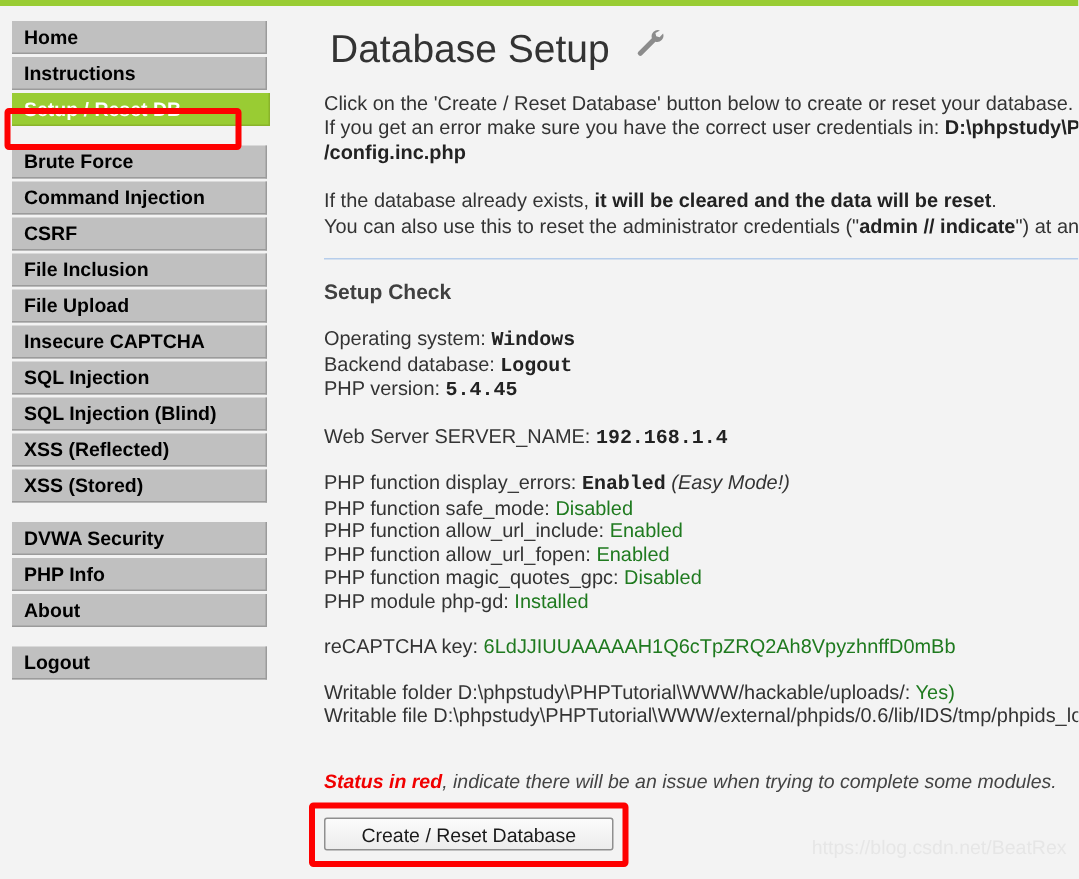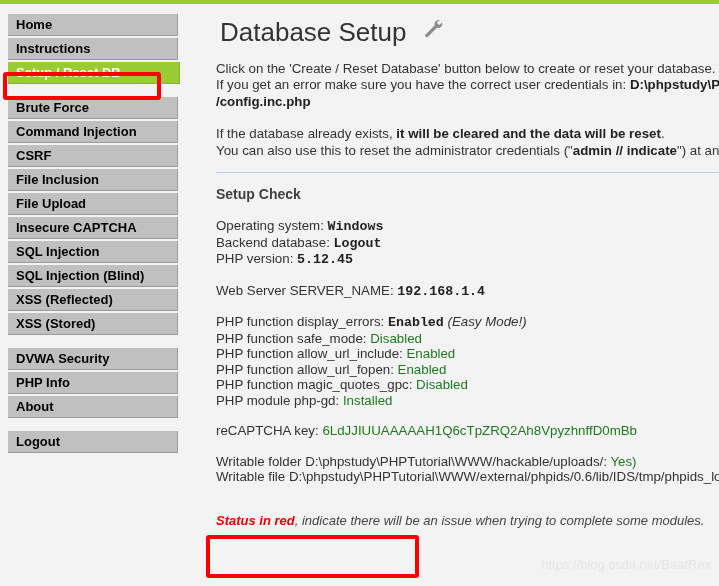--- a/index.html
+++ b/index.html
@@ -280,21 +280,21 @@
       <span>You can also use this to reset the administrator credentials ("</span><b>admin // indicate</b><span>") at any stage.</span>
     </p>
 
     <hr class="rule">
 
     <h2 id="setup-check-title">Setup Check</h2>
 
     <div id="setup-check-rows">
         <div class="check-line"><span>Operating system: </span><span class="val-bold">Windows</span></div>
         <div class="check-line"><span>Backend database: </span><span class="val-bold">Logout</span></div>
-        <div class="check-line"><span>PHP version: </span><span class="val-bold">5.12.45</span></div>
+        <div class="check-line"><span>PHP version: </span><span class="val-bold">5.4.45</span></div>
         <div class="block-gap"></div>
         <div class="check-line"><span>Web Server SERVER_NAME: </span><span class="val-bold">192.168.1.4</span></div>
         <div class="block-gap"></div>
         <div class="check-line"><span>PHP function display_errors: </span><span class="val-bold">Enabled</span><span class="note-italic"> (Easy Mode!)</span></div>
         <div class="check-line"><span>PHP function safe_mode: </span><span class="val-ok">Disabled</span></div>
         <div class="check-line"><span>PHP function allow_url_include: </span><span class="val-ok">Enabled</span></div>
         <div class="check-line"><span>PHP function allow_url_fopen: </span><span class="val-ok">Enabled</span></div>
         <div class="check-line"><span>PHP function magic_quotes_gpc: </span><span class="val-ok">Disabled</span></div>
         <div class="check-line"><span>PHP module php-gd: </span><span class="val-ok">Installed</span></div>
         <div class="block-gap"></div>
@@ -304,18 +304,19 @@
         <div class="check-line"><span>Writable file D:\phpstudy\PHPTutorial\WWW/external/phpids/0.6/lib/IDS/tmp/phpids_log.txt: </span></div>
       </div>
 
     <p id="status-note">
       <span class="red">Status in red</span><span>, indicate there will be an issue when trying to complete some modules.</span>
     </p>
 
   </main>
 
   <div id="button-area">
+    <button id="create-reset-button">Create / Reset Database</button>
     <div id="button-highlight-box"></div>
   </div>
 
   <div id="watermark">https://blog.csdn.net/BeatRex</div>
 
 </div>
 
 </body></html>

